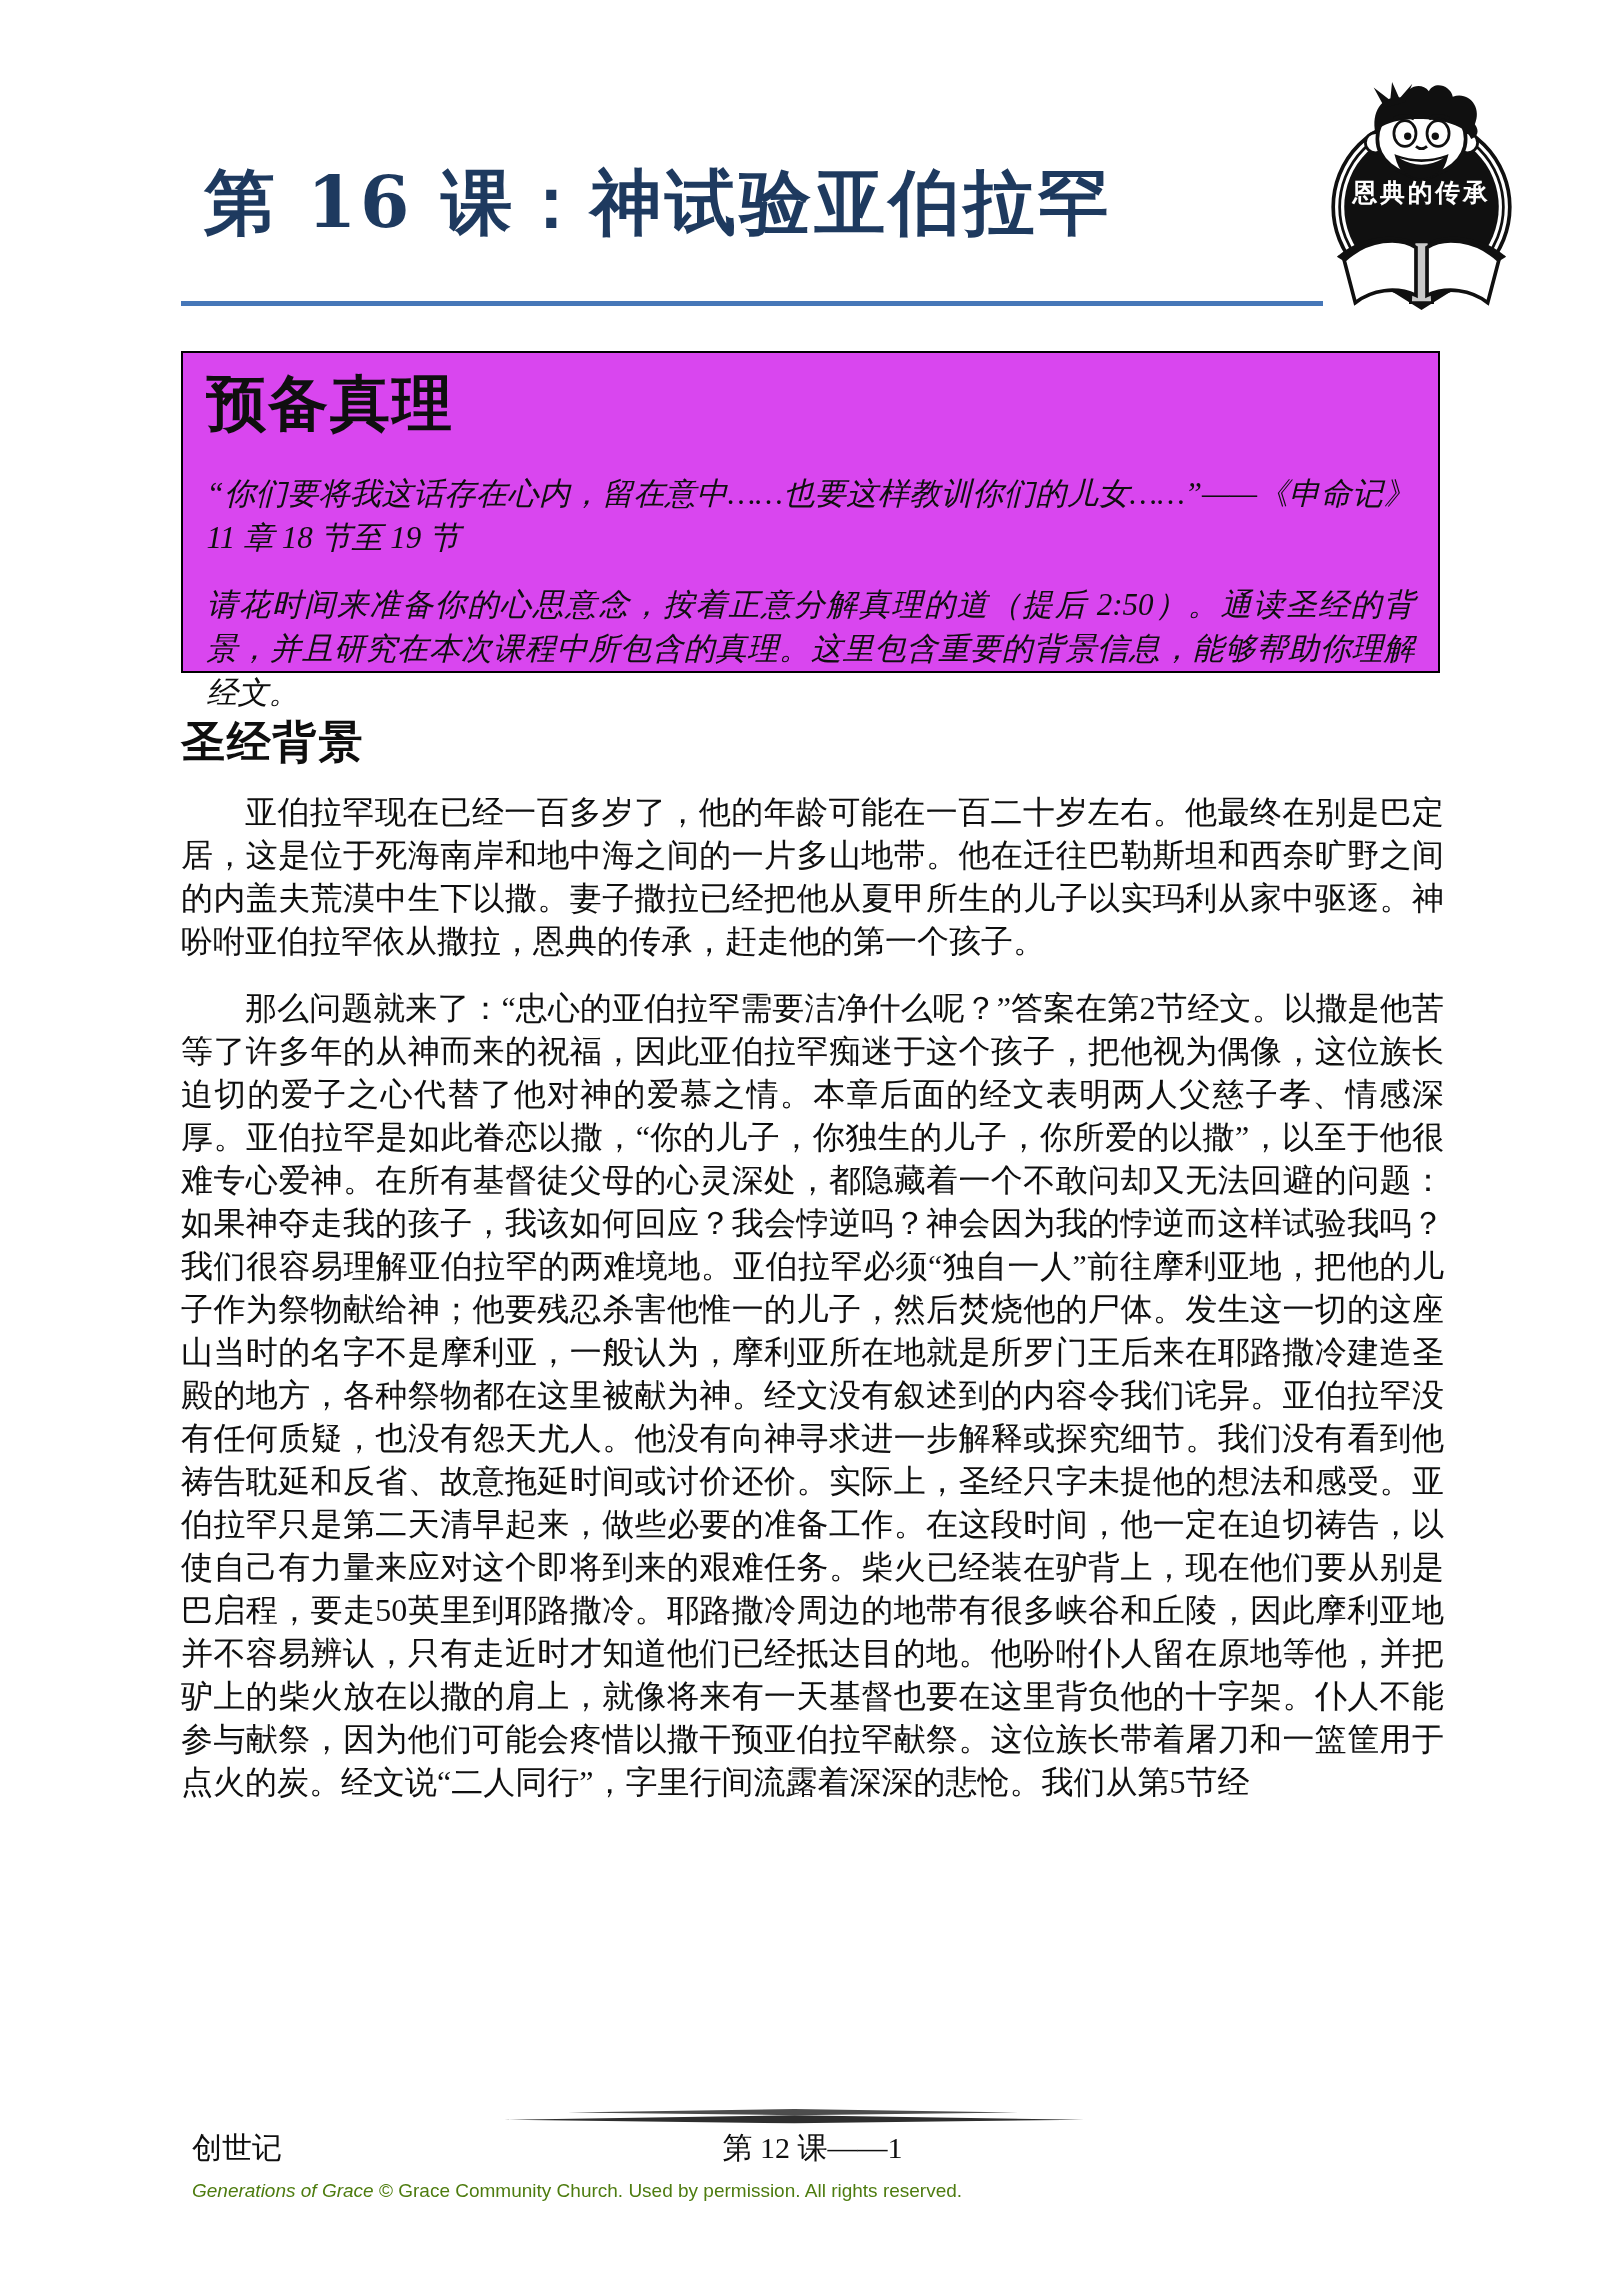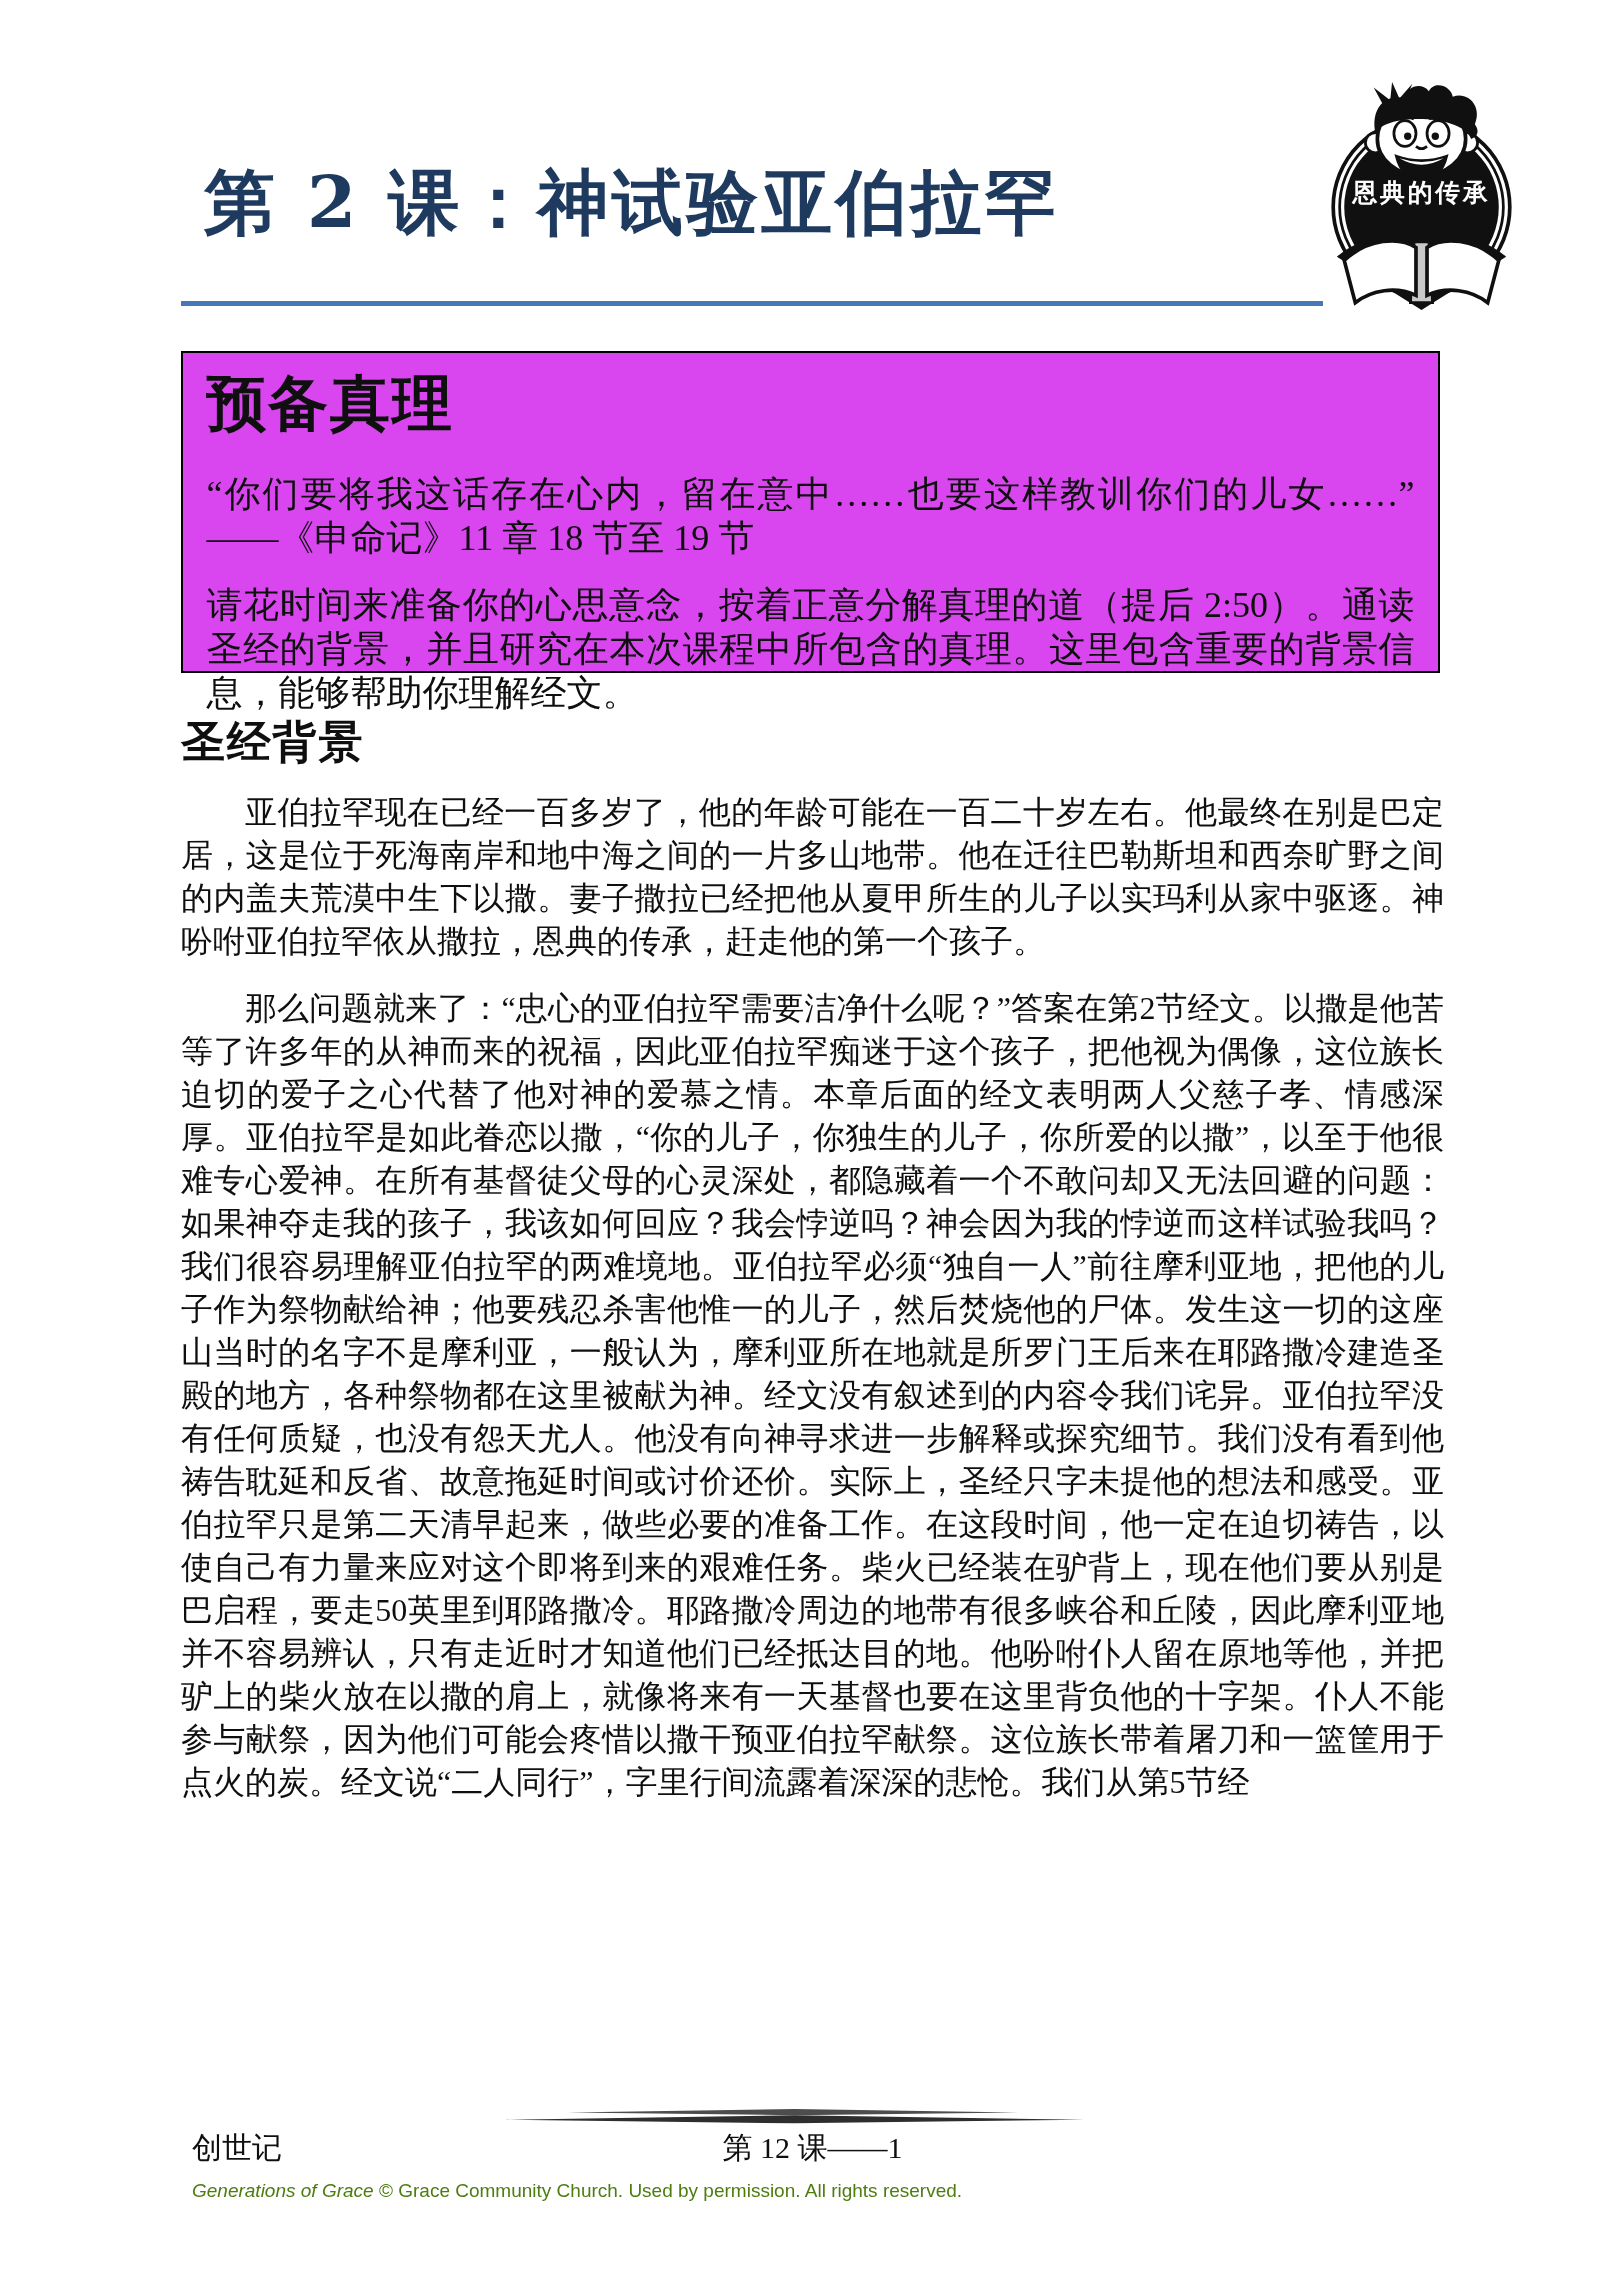--- a/index.html
+++ b/index.html
@@ -44,23 +44,24 @@
     padding:7.2px 23.5px 9px 23.5px;
     background:#d946ef;
   }
   .truth-heading{
     font-size:60px;font-weight:bold;
     margin:3.6px 0 27px 0;
     font-family:"DejaVu Serif","Liberation Serif",serif;
     letter-spacing:1.8px;
   }
   .truth-quote,.truth-body{
-    font-size:36px;line-height:44px;
+    font-size:31px;line-height:44px;
     margin:0 0 23.5px 0;
     text-align:justify;
+    font-style:italic;
   }
   .truth-body{margin-bottom:0;}
   
   .section-heading{
     position:absolute;left:181px;top:713px;
     font-size:44px;font-weight:bold;
     letter-spacing:1.8px;
   }
   .body-text{
     position:absolute;left:181px;top:791px;
@@ -97,21 +98,21 @@
     color:#4d7c0f;
     white-space:nowrap;
   }
   .attribution .it{font-style:italic;}
 </style>
 </head>
 <body>
 
 <div class="page">
 
-  <div class="doc-title">第 2 课：神试验亚伯拉罕</div>
+  <div class="doc-title">第 16 课：神试验亚伯拉罕</div>
   <div class="title-rule"></div>
 
   <svg class="logo" viewBox="0 0 212 252" aria-hidden="true">
 
     <circle cx="106" cy="138" r="96" fill="#ffffff" stroke="#101010" stroke-width="4"></circle>
     <circle cx="106" cy="138" r="89" fill="none" stroke="#101010" stroke-width="3"></circle>
     <circle cx="106" cy="138" r="84" fill="#101010"></circle>
 
     <g>
       <path d="M14,192 C42,168 82,164 106,180 C130,164 170,168 198,192 L106,250 Z" fill="#101010"></path>

